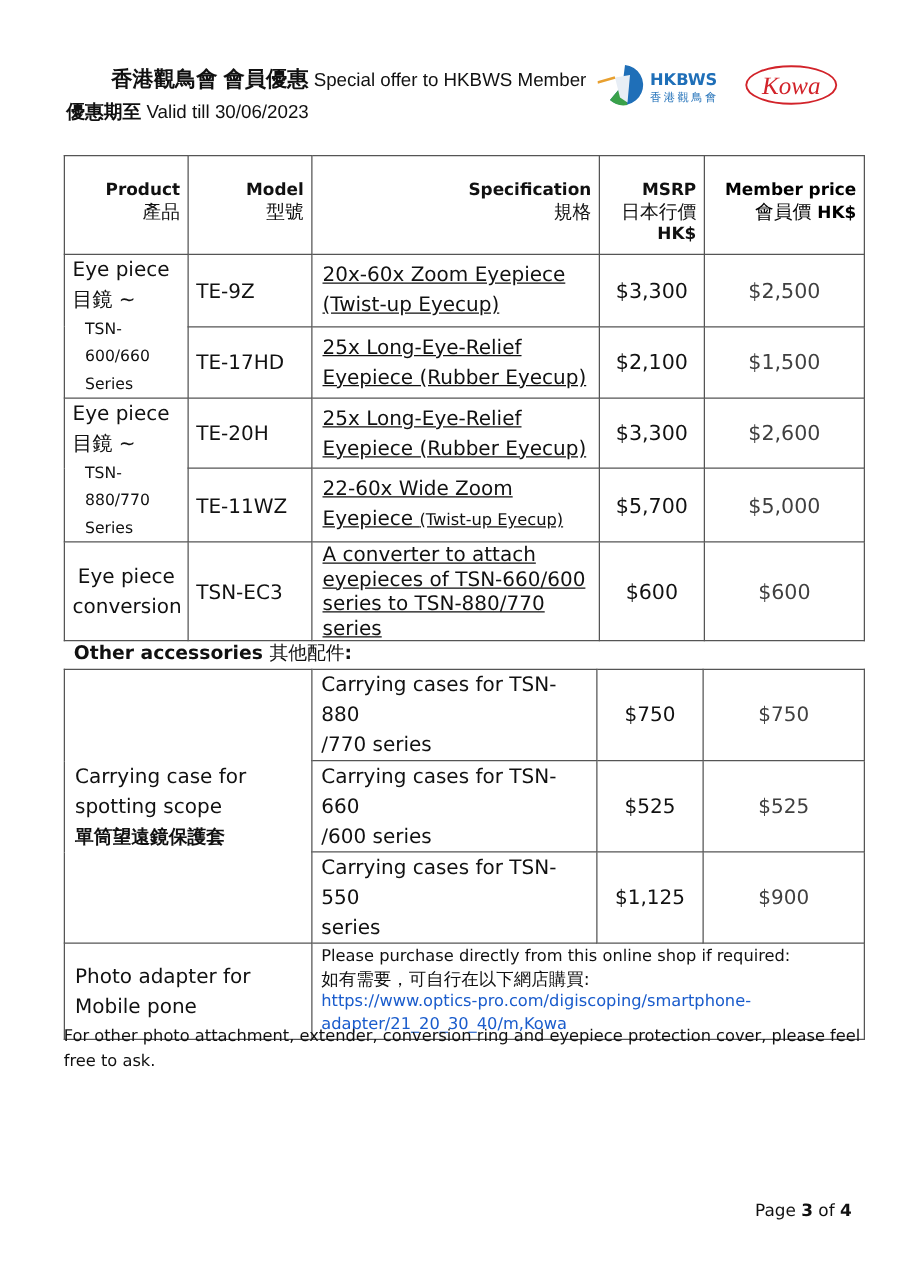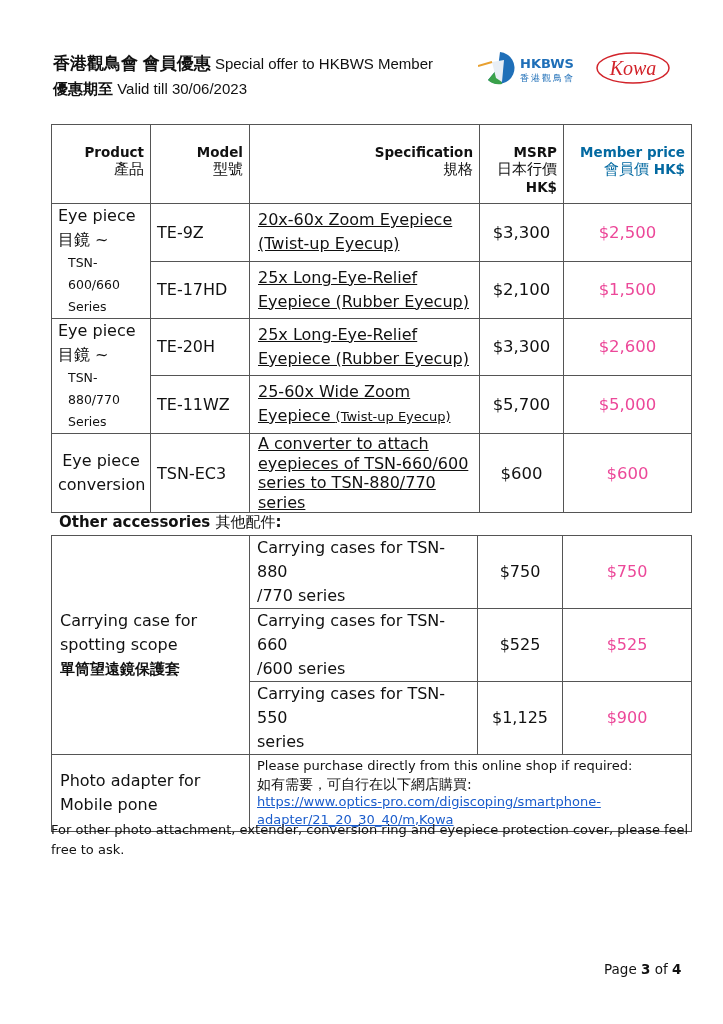--- a/index.html
+++ b/index.html
@@ -1,48 +1,48 @@
 <!DOCTYPE html>
 <html><head>
 <meta charset="utf-8">
 <style>
   html, body { margin: 0; padding: 0; background: #ffffff; }
   body { width: 723px; height: 1024px; position: relative; overflow: hidden;
          font-family: "Liberation Sans", "DejaVu Sans", sans-serif; color: #111; }
   .hdr-line1 { position: absolute; left: 53px; top: 52px; font-size: 15px; white-space: nowrap; }
-  .hdr-line1 .cn { font-weight: bold; font-size: 17px; }
+  .hdr-line1 .cn { font-weight: bold; font-size: 17px; margin-left: 36px; }
   .hdr-line2 { position: absolute; left: 53px; top: 80px; font-size: 15px; white-space: nowrap; }
   .hdr-line2 .cn { font-weight: bold; font-size: 15px; }
   .logo-hkbws { position: absolute; left: 478px; top: 48px; width: 110px; height: 40px; }
   .logo-kowa { position: absolute; left: 595px; top: 50px; width: 76px; height: 36px; }
 
   table { border-collapse: collapse; position: absolute; left: 51px; table-layout: fixed;
           font-family: "DejaVu Sans", "Liberation Sans", sans-serif; }
   td, th { border: 1.2px solid #555; padding: 0 6px; vertical-align: middle; }
   .t1 { top: 124px; width: 640px; }
   .t1 th { text-align: right; vertical-align: top; font-size: 13.5px; padding-top: 19px; height: 59px; font-weight: normal; }
   .t1 th .en { font-weight: bold; display: block; }
   .t1 th .zh { display: block; font-size: 15px; }
-  .t1 th.member { color: #0369a1; }
+  .t1 th.member { color: #000000; }
   .big { font-size: 16px; line-height: 24px; }
   .small { font-size: 12.5px; line-height: 22px; margin-left: 10px; }
   .price { text-align: center; font-size: 16.5px; }
-  .member-price { text-align: center; font-size: 16.5px; color: #ec4899; }
+  .member-price { text-align: center; font-size: 16.5px; color: #404040; }
   .model { font-size: 16px; }
   .spec { font-size: 16px; line-height: 24px; padding-left: 8px; text-decoration: underline; }
   .spec .sm { font-size: 13px; }
   .center { text-align: center; }
 
   .section-title { position: absolute; left: 59px; top: 513px; font-size: 15px; font-weight: bold;
                    font-family: "DejaVu Sans", sans-serif; }
   .section-title .zh { font-weight: normal; }
   .t2 { top: 535px; width: 640px; }
   .t2 td { font-size: 16px; line-height: 24px; }
   .note { font-size: 13px; line-height: 18px; }
-  .link { color: #1a5ccc; text-decoration: underline; font-size: 13px; line-height: 18px; }
+  .link { color: #1a5ccc; font-size: 13px; line-height: 18px; }
   .footer-note { position: absolute; left: 51px; top: 792px; width: 650px; font-size: 13px; line-height: 20px;
                  font-family: "DejaVu Sans", sans-serif; margin-top: 28px; }
   .page-num { position: absolute; left: 604px; top: 961px; font-size: 13.5px; font-family: "DejaVu Sans", sans-serif; }
   .page-num b { font-weight: bold; }
 </style>
 </head>
 <body>
 
 <div class="hdr-line1">
   <span class="cn">香港觀鳥會 會員優惠</span>
@@ -139,21 +139,21 @@
     <td class="spec">
           <div>25x Long-Eye-Relief</div>
           <div>Eyepiece (Rubber Eyecup)</div>
         </td>
     <td class="price">$3,300</td>
     <td class="member-price">$2,600</td>
   </tr>
   <tr style="height:49px">
     <td class="model">TE-11WZ</td>
     <td class="spec">
-          <div>25-60x Wide Zoom</div>
+          <div>22-60x Wide Zoom</div>
           <div><span>Eyepiece </span><span class="sm">(Twist-up Eyecup)</span></div>
         </td>
     <td class="price">$5,700</td>
     <td class="member-price">$5,000</td>
   </tr>
 
   <tr style="height:79px">
     <td class="center">
       <div class="big">Eye piece</div>
       <div class="big">conversion</div>

